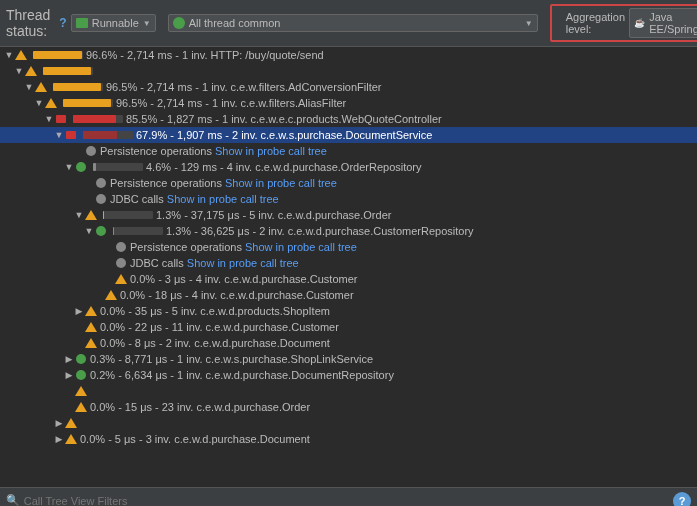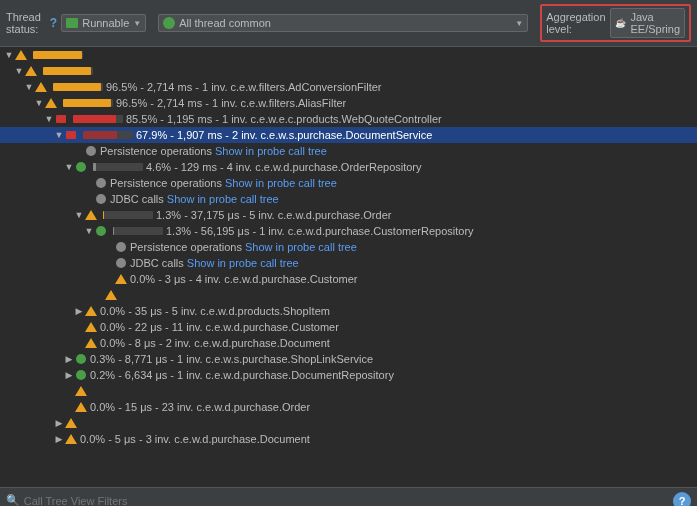--- a/index.html
+++ b/index.html
@@ -23,21 +23,21 @@
     }
 
     .top-bar-section {
       display: flex;
       align-items: center;
       gap: 4px;
     }
 
     .top-bar-label {
       color: #bbbbbb;
-      font-size: 11px;
+      font-size: 14px;
     }
 
     .dropdown {
       display: flex;
       align-items: center;
       background: #4b4e50;
       border: 1px solid #666;
       border-radius: 2px;
       padding: 2px 4px;
       cursor: pointer;
@@ -73,20 +73,21 @@
       gap: 4px;
       border: 2px solid #cc4444;
       padding: 2px 4px;
       border-radius: 2px;
       margin-left: auto;
     }
 
     .aggregation-label {
       color: #bbbbbb;
       font-size: 11px;
+      margin-left: 10px;
     }
 
     .aggregation-dropdown {
       display: flex;
       align-items: center;
       background: #4b4e50;
       border: 1px solid #666;
       border-radius: 2px;
       padding: 2px 4px;
       cursor: pointer;
@@ -295,20 +296,21 @@
 
     <div class="tree-row">
       <span class="indent" style="width:2px;"></span>
       <span class="expand-btn">▼</span>
       <span class="icon">
           <span class="icon-orange-triangle"></span>
         </span>
       <div class="bar-container">
           <div class="bar-fill bar-orange" style="width:97%;"></div>
         </div>
+      <span class="row-text">96.6% - 2,714 ms - 1 inv. HTTP: /buy/quote/send</span>
     </div>
 
     <div class="tree-row">
       <span class="indent" style="width:12px;"></span>
       <span class="expand-btn">▼</span>
       <span class="icon">
           <span class="icon-orange-triangle"></span>
         </span>
       <div class="bar-container">
           <div class="bar-fill bar-orange" style="width:96%;"></div>
@@ -341,21 +343,21 @@
 
     <div class="tree-row">
       <span class="indent" style="width:42px;"></span>
       <span class="expand-btn">▼</span>
       <span class="icon">
           <span class="icon-red-rect"></span>
         </span>
       <div class="bar-container">
           <div class="bar-fill bar-red" style="width:85%;"></div>
         </div>
-      <span class="row-text">85.5% - 1,195 ms - 1 inv. c.e.w.e.c.products.WebQuoteController</span>
+      <span class="row-text">85.5% - 1,827 ms - 1 inv. c.e.w.e.c.products.WebQuoteController</span>
     </div>
 
     <div class="tree-row selected">
       <span class="indent" style="width:52px;"></span>
       <span class="expand-btn">▼</span>
       <span class="icon">
           <span class="icon-red-rect"></span>
         </span>
       <div class="bar-container">
           <div class="bar-fill bar-dark-red" style="width:68%;"></div>
@@ -416,21 +418,21 @@
 
     <div class="tree-row">
       <span class="indent" style="width:82px;"></span>
       <span class="expand-btn">▼</span>
       <span class="icon">
           <span class="icon-green-circle"></span>
         </span>
       <div class="bar-container">
           <div class="bar-fill bar-gray" style="width:2%;"></div>
         </div>
-      <span class="row-text">1.3% - 56,195 μs - 1 inv. c.e.w.d.purchase.CustomerRepository</span>
+      <span class="row-text">1.3% - 36,625 μs - 2 inv. c.e.w.d.purchase.CustomerRepository</span>
     </div>
 
     <div class="tree-row">
       <span class="indent" style="width:102px;"></span>
       <span class="expand-btn" style="visibility:hidden;">▼</span>
       <span class="icon">
           <span class="icon-gray-circle"></span>
         </span>
       <span class="row-text">Persistence operations <a href="#">Show in probe call tree</a></span>
     </div>
@@ -452,20 +454,21 @@
         </span>
       <span class="row-text">0.0% - 3 μs - 4 inv. c.e.w.d.purchase.Customer</span>
     </div>
 
     <div class="tree-row">
       <span class="indent" style="width:92px;"></span>
       <span class="expand-btn" style="visibility:hidden;">▼</span>
       <span class="icon">
           <span class="icon-orange-triangle"></span>
         </span>
+      <span class="row-text">0.0% - 18 μs - 4 inv. c.e.w.d.purchase.Customer</span>
     </div>
 
     <div class="tree-row">
       <span class="indent" style="width:72px;"></span>
       <span class="expand-btn">▶</span>
       <span class="icon">
           <span class="icon-orange-triangle"></span>
         </span>
       <span class="row-text">0.0% - 35 μs - 5 inv. c.e.w.d.products.ShopItem</span>
     </div>

